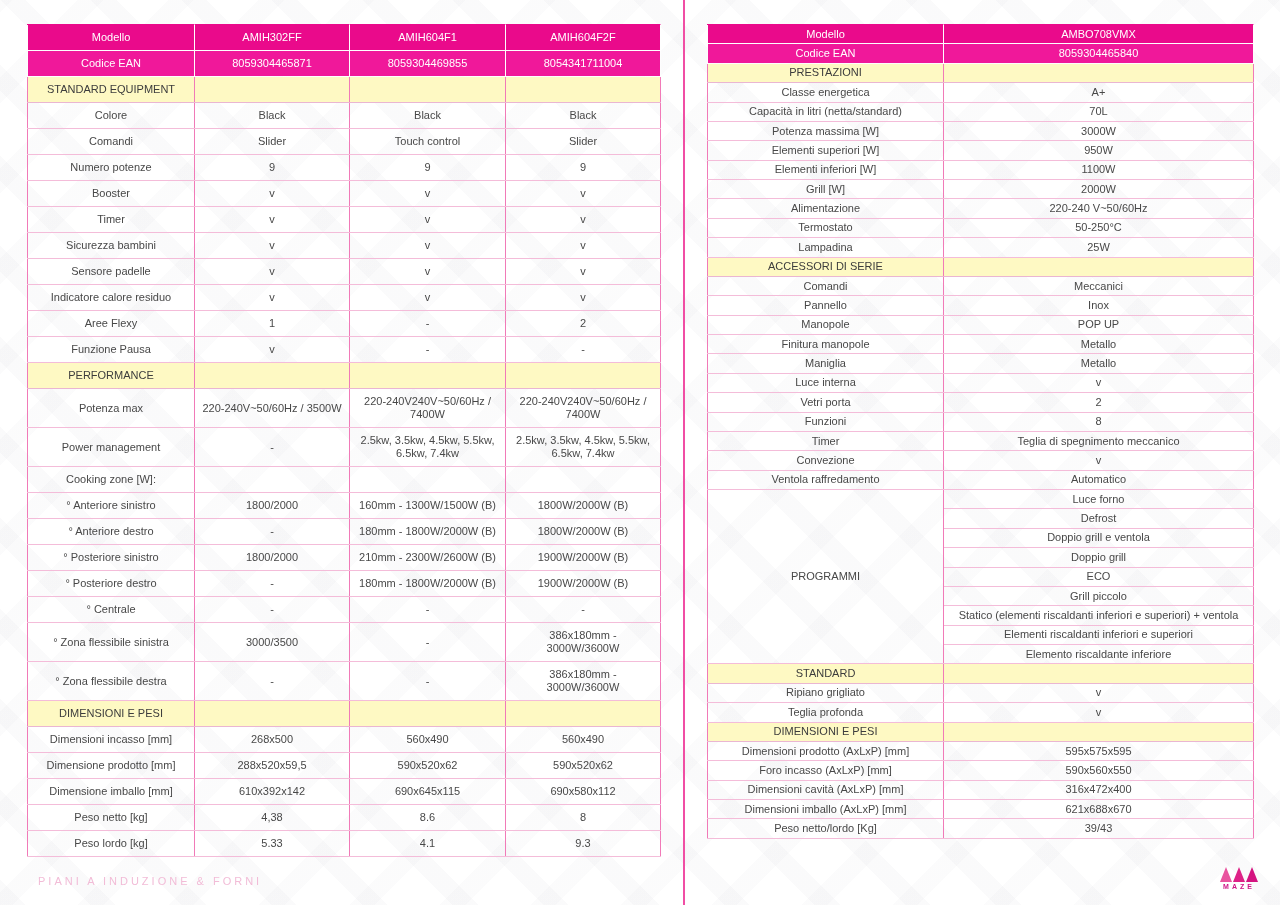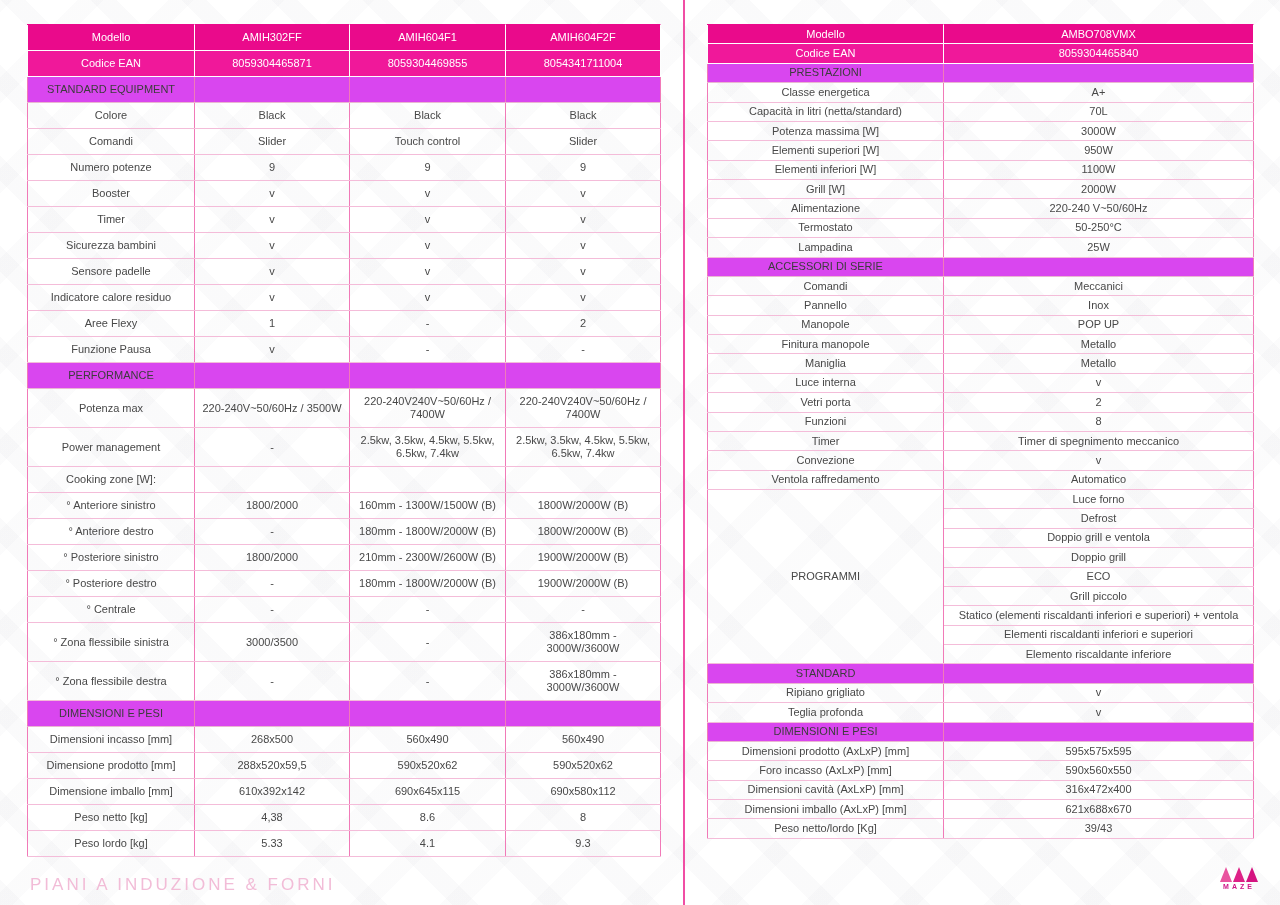--- a/index.html
+++ b/index.html
@@ -36,27 +36,27 @@
   tr.hdr-model td{
     background:#ea0a8b;color:#ffffff;
     border-color:rgba(255,255,255,0.55);
     border-top-color:#ea0a8b;
   }
   tr.hdr-ean td{
     background:#f0189a;color:#ffffff;
     border-color:rgba(255,255,255,0.55);
   }
   tr.sect td{
-    background:#d946ef;color:#3c3c3c;
+    background:#fef9c3;color:#3c3c3c;
     border-top-color:#eab6d2;border-bottom-color:#eab6d2;
   }
   td.prog-lbl{vertical-align:middle;text-align:left;}
   .footer-label{
-    position:absolute;left:30px;top:875px;
-    font-size:17px;letter-spacing:3px;color:#f2bcd7;
+    position:absolute;left:38px;top:875px;
+    font-size:11px;letter-spacing:3px;color:#f2bcd7;
   }
   .brand{
     position:absolute;left:1216px;top:867px;width:46px;text-align:center;
   }
   .brand-tris{display:flex;justify-content:center;gap:1px;}
   .tri{width:0;height:0;border-left:6px solid transparent;border-right:6px solid transparent;}
   .tri1{border-bottom:15px solid #e9549f;}
   .tri2{border-bottom:15px solid #de2287;}
   .tri3{border-bottom:15px solid #d41380;}
   .brand-name{
@@ -344,21 +344,21 @@
       <tr>
         <td class="lbl">Vetri porta</td>
         <td>2</td>
       </tr>
       <tr>
         <td class="lbl">Funzioni</td>
         <td>8</td>
       </tr>
       <tr>
         <td class="lbl">Timer</td>
-        <td>Timer di spegnimento meccanico</td>
+        <td>Teglia di spegnimento meccanico</td>
       </tr>
       <tr>
         <td class="lbl">Convezione</td>
         <td>v</td>
       </tr>
       <tr>
         <td class="lbl">Ventola raffredamento</td>
         <td>Automatico</td>
       </tr>
       <tr>

